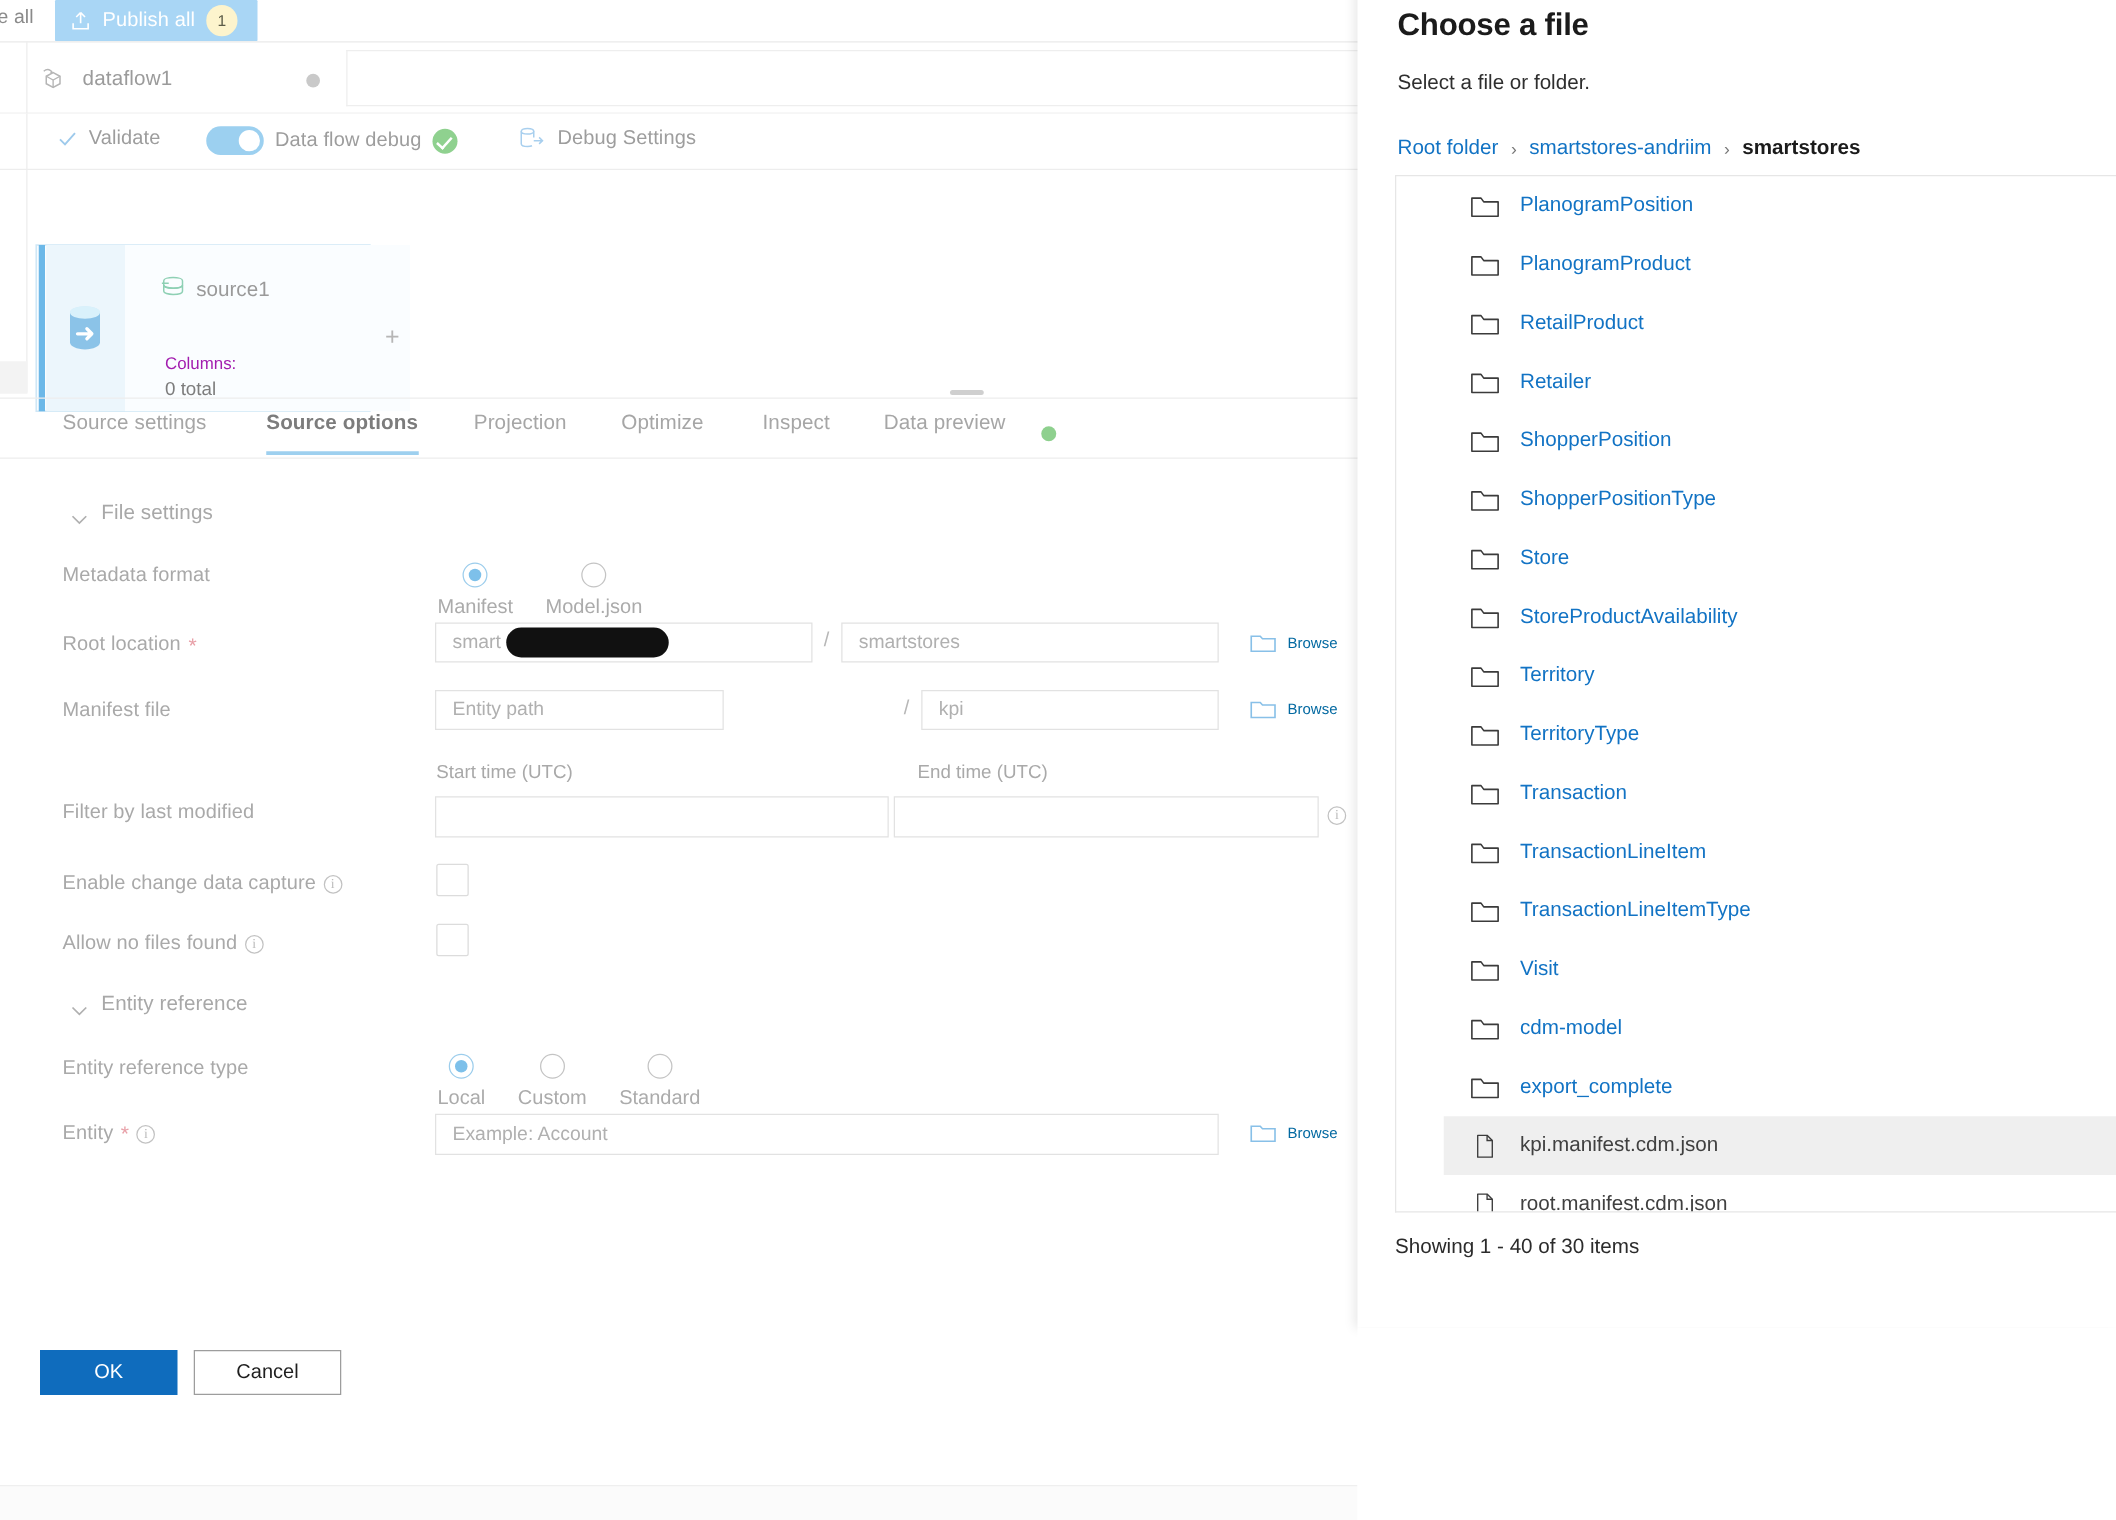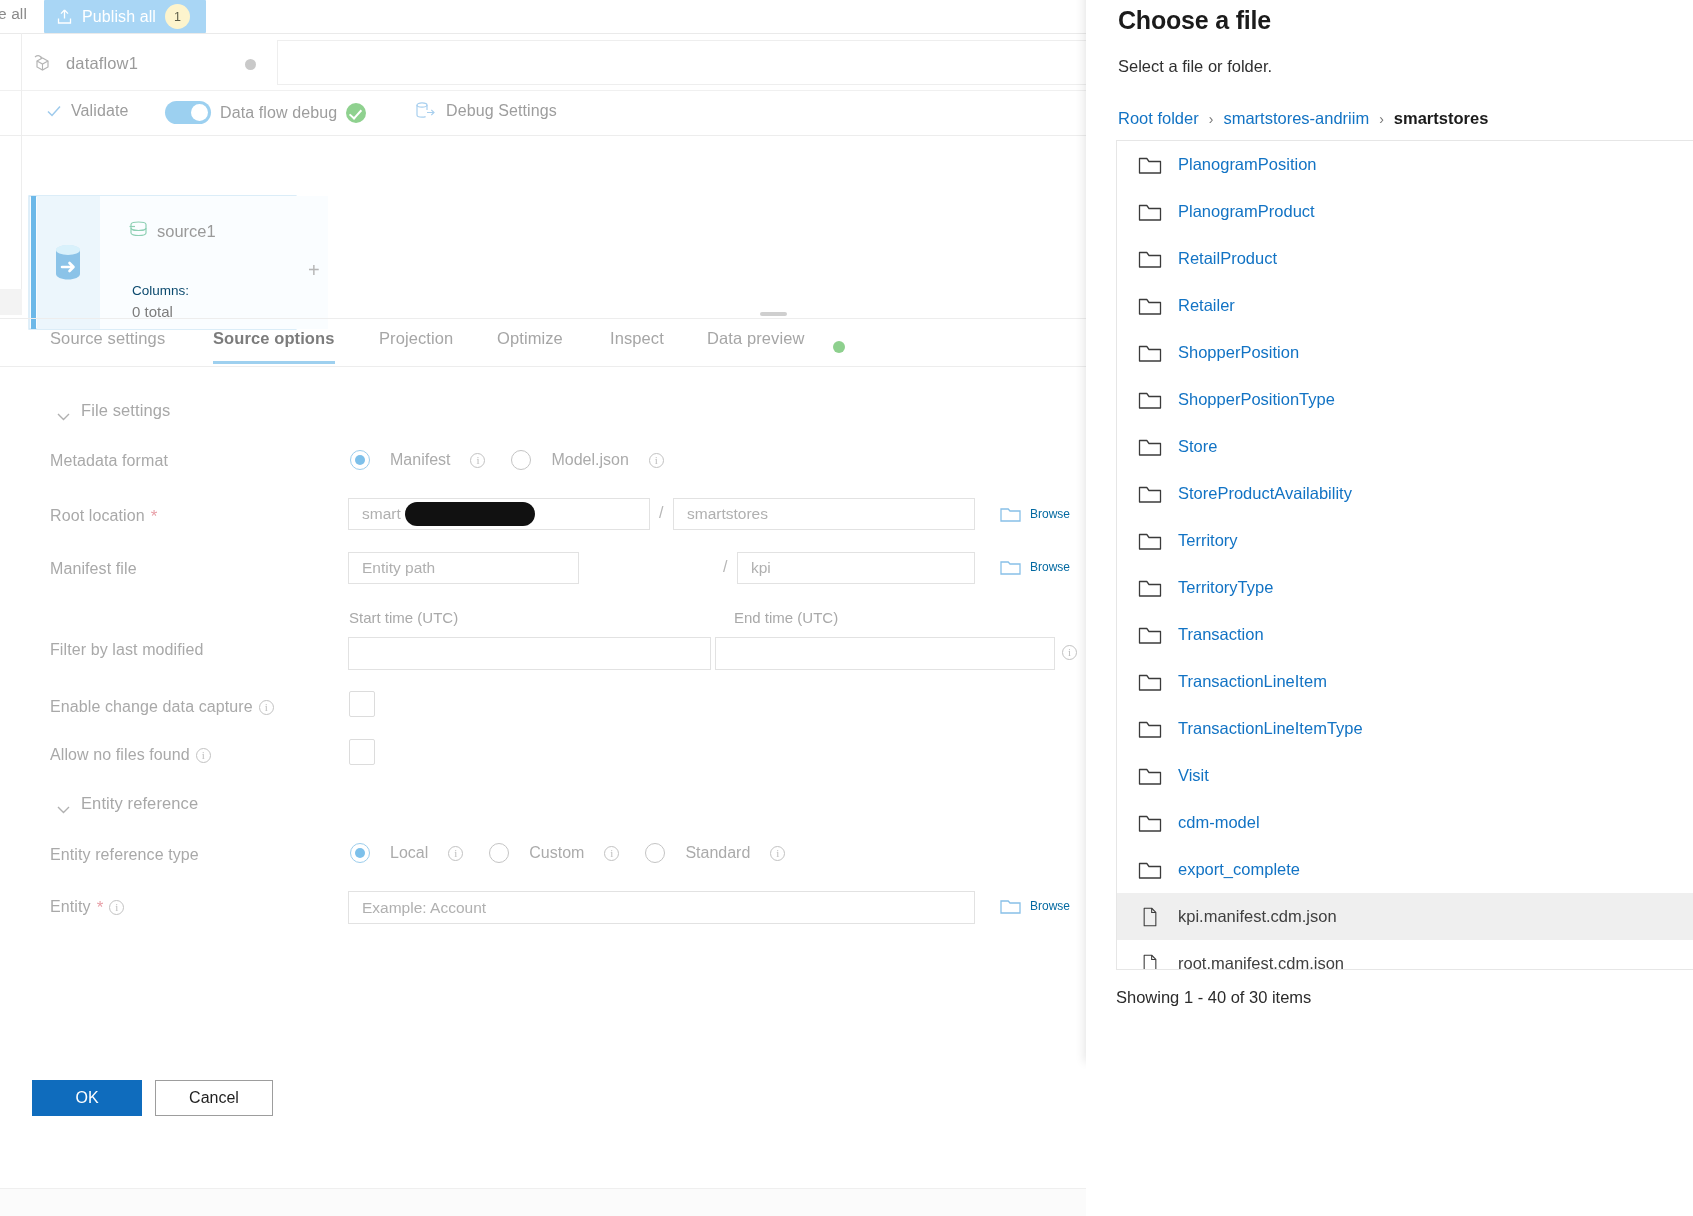--- a/index.html
+++ b/index.html
@@ -55,21 +55,21 @@
   .canvas-rail { position:absolute; left:0; top:136px; width:22px; height:178px; border-right:1px solid #ededed; background:#fff;}
   .canvas-rail-sel { position:absolute; left:0; top:289px; width:22px; height:26px; background:#f3f3f3;}
   .node-wrap { position:absolute; left:28px; top:147px; width:300px; height:135px;margin-top:48px; }
   .node-poly { position:absolute; left:0; top:0; width:300px; height:135px; }
   .node-accent { position:absolute; left:3px; top:1px; width:5px; height:133px; background:#6cb8e8;}
   .node-iconcol { position:absolute; left:9px; top:1px; width:63px; height:133px; background:#ecf6fc; }
   .node-db-icon { position:absolute; left:22px; top:48px; width:36px; height:40px;}
   .node-body { position:absolute; left:72px; top:1px; width:228px; height:133px; background:#fafdff;}
   .node-title-row { position:absolute; left:100px; top:24px; display:flex; align-items:center; gap:8px;}
   .node-title { font-size:16.5px; color:#9a9a9a; }
-  .node-cols-label { position:absolute; left:104px; top:88px; font-size:13.5px; color:#0c4a6e;}
+  .node-cols-label { position:absolute; left:104px; top:88px; font-size:13.5px; color:#a21caf;}
   .node-cols-val { position:absolute; left:104px; top:108px; font-size:15px; color:#7d7d7d;}
   .node-plus { position:absolute; left:308px; top:259px; font-size:20px; color:#b6b6b6; }
 
   
   .grip { position:absolute; left:760px; top:312px; width:27px; height:4px; background:#cfcfcf; border-radius:2px;}
   .panel-topline { position:absolute; left:0; top:318px; width:1175px; height:1px; background:#ededed;}
 
   
   .tabs { position:absolute; left:0; top:319px; width:1175px; height:48px; border-bottom:1px solid #ededed; }
   .tab { position:absolute; top:10px; font-size:16.5px; color:#a6a6a6; letter-spacing:.1px; padding-bottom:13px;}
@@ -79,21 +79,21 @@
   
   .form { position:absolute; left:0; top:368px; width:1175px; height:848px; background:#fff; }
   .sect-head { position:absolute; display:flex; align-items:center; gap:11px; }
   .chev { width:13px; height:8px; }
   .sect-text { font-size:16.5px; color:#a8a8a8; letter-spacing:.1px;}
   .f-label { position:absolute; font-size:16px; color:#a9a9a9; letter-spacing:.1px; display:flex; align-items:center; gap:6px;}
   .req { color:#e8a0a8; font-size:17px; line-height:1; }
   .info-i { display:inline-block; width:15px; height:15px; border:1px solid #c2c2c2; border-radius:50%;
             color:#bdbdbd; font-size:11px; line-height:13px; text-align:center; font-family:"Liberation Serif", serif;}
   .radio-group { position:absolute; display:flex; align-items:center; }
-  .radio-item { display:flex; align-items:center; gap:20px; margin-right:26px;}
+  .radio-item { display:flex; align-items:center; gap:7px; margin-right:26px;flex-direction:column;}
   .radio { width:20px; height:20px; border-radius:50%; border:1.6px solid #c4c4c4; background:#fff; position:relative;}
   .radio.on { border-color:#9ccdec; }
   .radio.on::after{ content:""; position:absolute; left:4px; top:4px; width:10px; height:10px; border-radius:50%; background:#7dc0ea;}
   .radio-label { font-size:16px; color:#ababab; }
   .tbox { position:absolute; border:1px solid #e2e2e2; background:#fff; display:flex; align-items:center; padding:0 13px;
           font-size:15.5px; color:#b0b0b0; }
   .slash { position:absolute; font-size:16px; color:#b7b7b7;}
   .browse { position:absolute; display:flex; align-items:center; gap:9px;}
   .folder-blue { width:21px; height:18px;}
   .browse-txt { font-size:12px; color:#0369a1;}
@@ -105,21 +105,21 @@
   .modal { position:absolute; left:1086px; top:-22px; width:607px; height:1084px; background:#fff;
            box-shadow:-2px 0 9px rgba(0,0,0,.10); }
   .modal-title { position:absolute; left:32px; top:28px; font-size:25px; color:#1b1b1b; font-weight:bold; letter-spacing:-.2px;}
   .modal-sub { position:absolute; left:32px; top:79px; font-size:16.5px; color:#2f2f2f;}
   .crumb { position:absolute; left:32px; top:131px; display:flex; align-items:center; gap:10px; font-size:16.5px;}
   .crumb a { color:#1273c4; text-decoration:none; }
   .crumb .sep { color:#767676; font-size:14px;}
   .crumb .cur { color:#1b1b1b; font-weight:bold; }
 
   .filelist { position:absolute; left:30px; top:162px; width:577px; height:830px; border:1px solid #e6e6e6; border-right:none;
-              overflow:hidden; }
+              overflow:hidden;padding-left:38px; }
   .row { height:47px; display:flex; align-items:center; padding-left:21px; gap:16px; }
   .row.sel { background:#efefef; }
   .row .name { font-size:16.5px; }
   .row.folder .name { color:#1273c4; }
   .row.file .name { color:#404040; }
   .ic { width:24px; height:20px; flex:0 0 auto; }
 
   .showing { position:absolute; left:30px; top:1010px; font-size:16.5px; color:#2b2b2b;}
   .btn { position:absolute; top:1080px; height:36px; display:flex; align-items:center; justify-content:center;
          font-size:16px; }

